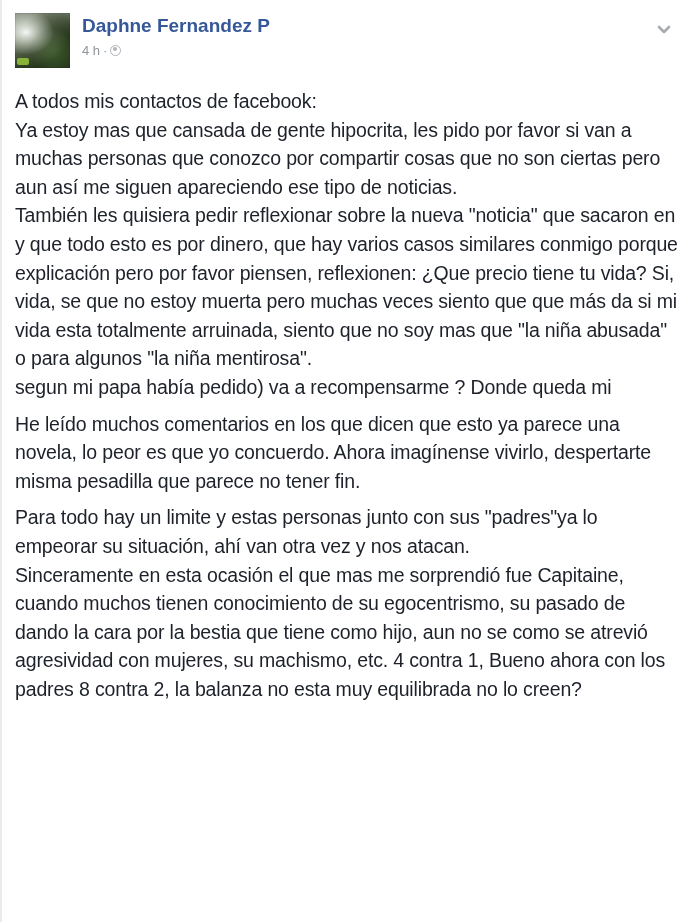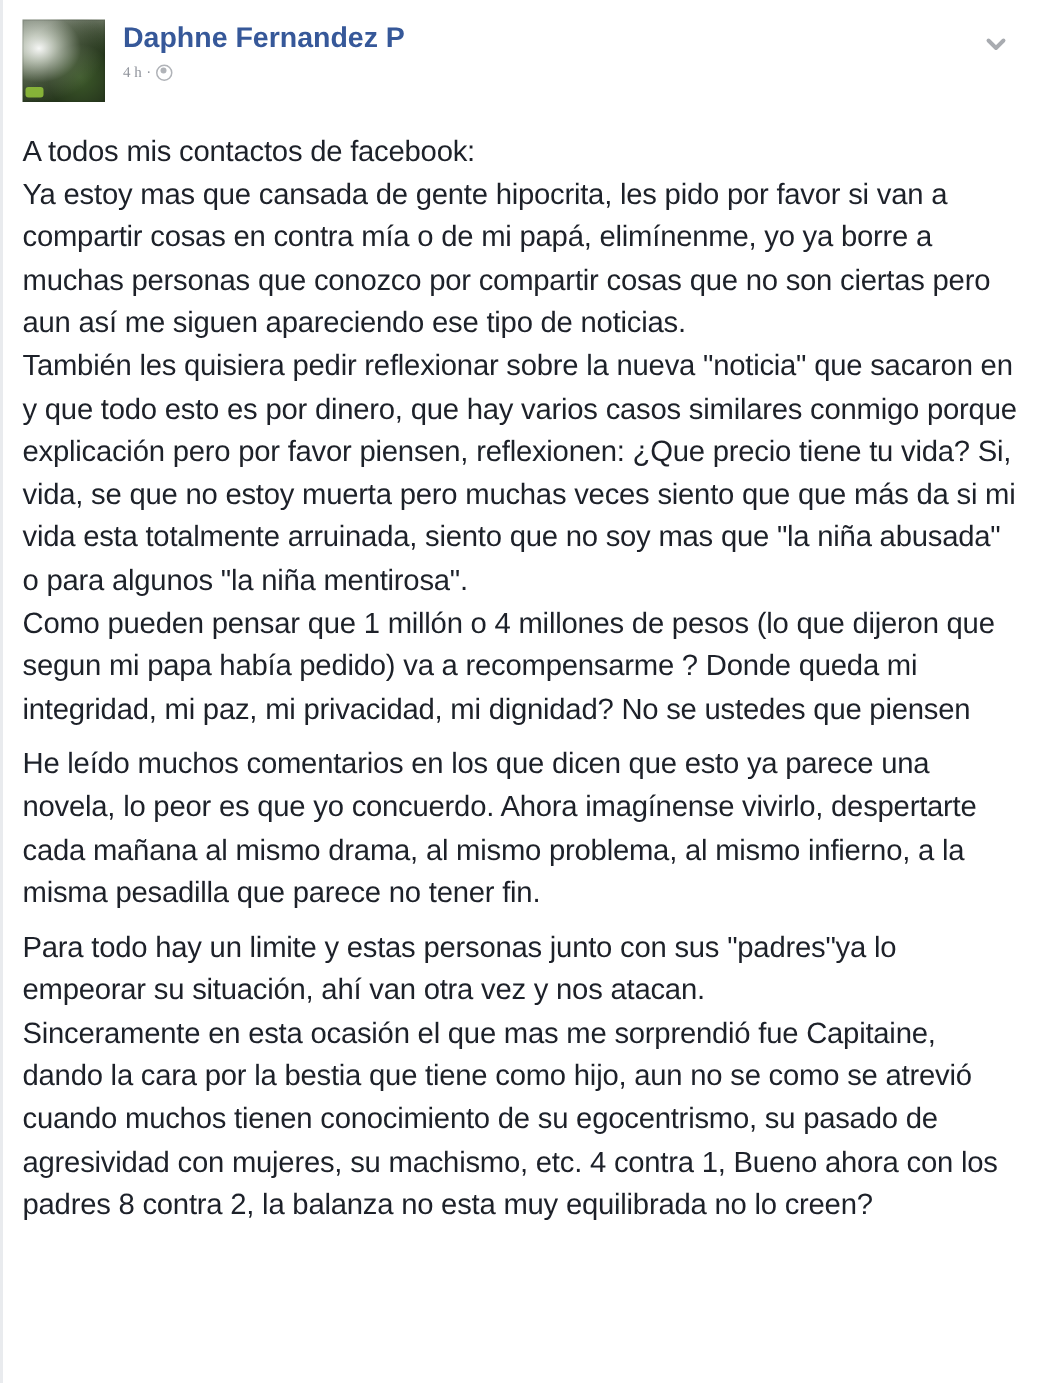--- a/index.html
+++ b/index.html
@@ -57,26 +57,25 @@
     left: 67px; top: 2px;
     font-size: 19px;
     font-weight: bold;
     color: #365899;
     white-space: nowrap;
     cursor: pointer;
   }
   .meta {
     position: absolute;
     left: 67px; top: 30px;
-    font-size: 10px;
+    font-size: 13px;
     color: #90949c;
     white-space: nowrap;
     display: flex;
     align-items: center;
-    font-family: Liberation Serif, serif;
   }
   .meta .dot { margin: 0 3px; }
   .globe {
     display: inline-block;
     width: 11px; height: 11px;
     border-radius: 50%;
     border: 1.5px solid #b0b3b8;
     position: relative;
     box-sizing: border-box;
   }
@@ -129,43 +128,39 @@
     </div>
     <svg class="chevron" viewBox="0 0 14 10">
       <path d="M2 2 L7 7 L12 2" stroke="#a8abb0" stroke-width="2.6" fill="none" stroke-linecap="round" stroke-linejoin="round"></path>
     </svg>
   </div>
 
   <div class="body-text">
     <div class="para">
       <span class="line">A todos mis contactos de facebook:</span>
       <span class="line">Ya estoy mas que cansada de gente hipocrita, les pido por favor si van a</span>
-      <span class="line">compartir cosas en contra mía o de mi papá, elimínenme, yo ya borre a</span>
       <span class="line">muchas personas que conozco por compartir cosas que no son ciertas pero</span>
       <span class="line">aun así me siguen apareciendo ese tipo de noticias.</span>
       <span class="line">También les quisiera pedir reflexionar sobre la nueva "noticia" que sacaron en</span>
       <span class="line">y que todo esto es por dinero, que hay varios casos similares conmigo porque</span>
       <span class="line">explicación pero por favor piensen, reflexionen: ¿Que precio tiene tu vida? Si,</span>
       <span class="line">vida, se que no estoy muerta pero muchas veces siento que que más da si mi</span>
       <span class="line">vida esta totalmente arruinada, siento que no soy mas que "la niña abusada"</span>
       <span class="line">o para algunos "la niña mentirosa".</span>
-      <span class="line">Como pueden pensar que 1 millón o 4 millones de pesos (lo que dijeron que</span>
       <span class="line">segun mi papa había pedido) va a recompensarme ? Donde queda mi</span>
-      <span class="line">integridad, mi paz, mi privacidad, mi dignidad? No se ustedes que piensen</span>
     </div>
     <div class="para">
       <span class="line">He leído muchos comentarios en los que dicen que esto ya parece una</span>
       <span class="line">novela, lo peor es que yo concuerdo. Ahora imagínense vivirlo, despertarte</span>
-      <span class="line">cada mañana al mismo drama, al mismo problema, al mismo infierno, a la</span>
       <span class="line">misma pesadilla que parece no tener fin.</span>
     </div>
     <div class="para">
       <span class="line">Para todo hay un limite y estas personas junto con sus "padres"ya lo</span>
       <span class="line">empeorar su situación, ahí van otra vez y nos atacan.</span>
       <span class="line">Sinceramente en esta ocasión el que mas me sorprendió fue Capitaine,</span>
+      <span class="line">cuando muchos tienen conocimiento de su egocentrismo, su pasado de</span>
       <span class="line">dando la cara por la bestia que tiene como hijo, aun no se como se atrevió</span>
-      <span class="line">cuando muchos tienen conocimiento de su egocentrismo, su pasado de</span>
       <span class="line">agresividad con mujeres, su machismo, etc. 4 contra 1, Bueno ahora con los</span>
       <span class="line">padres 8 contra 2, la balanza no esta muy equilibrada no lo creen?</span>
     </div>
 
   </div>
 </div>
 
 </body></html>

